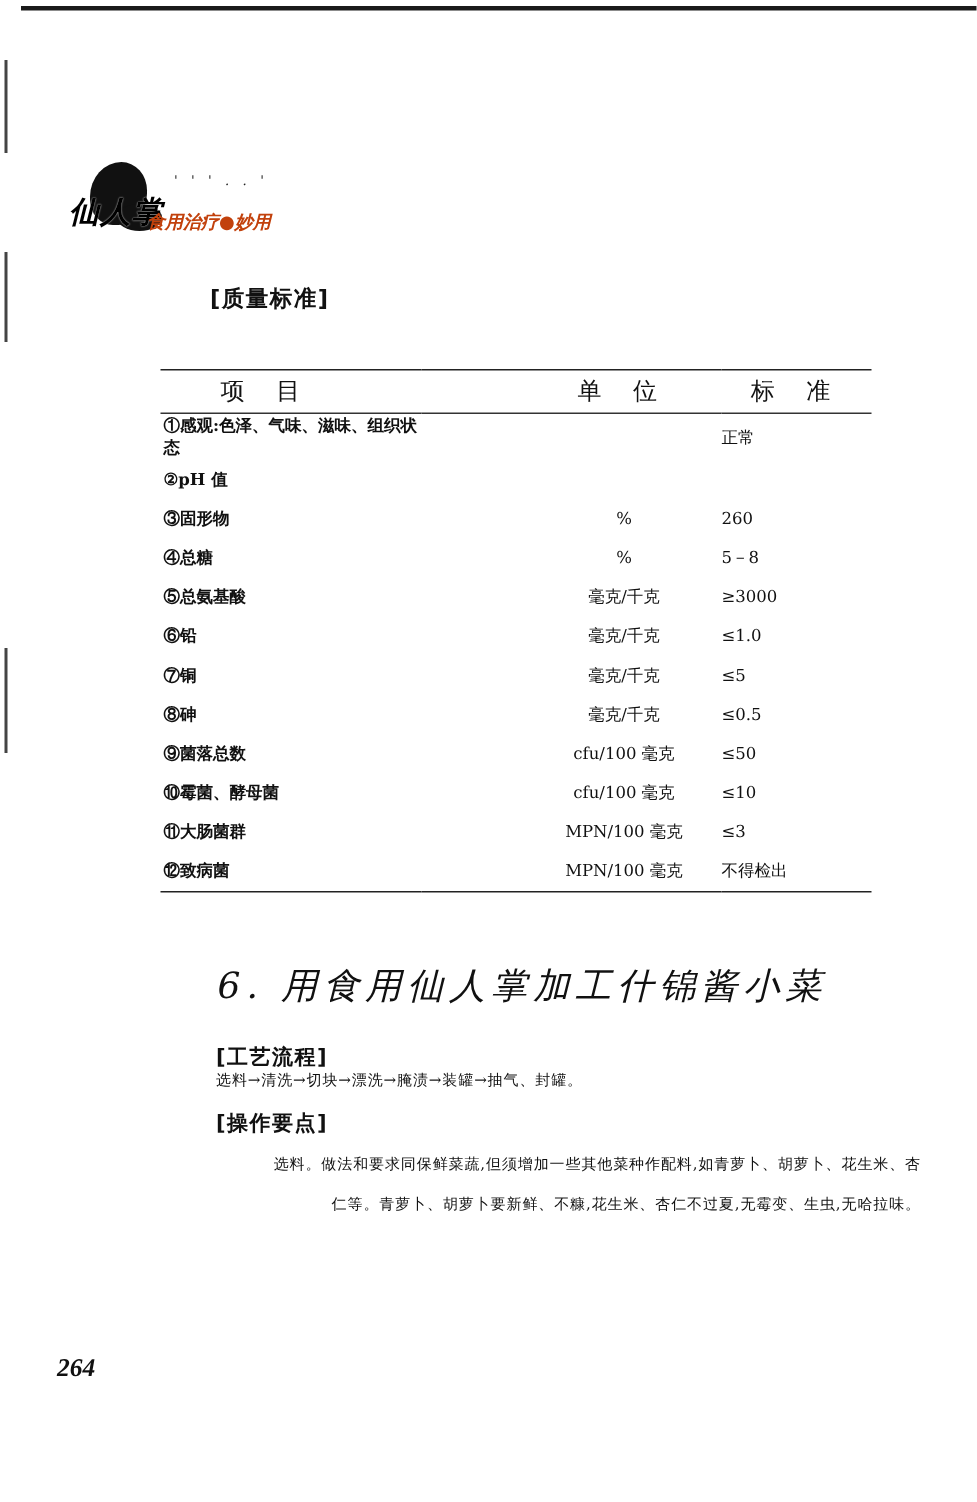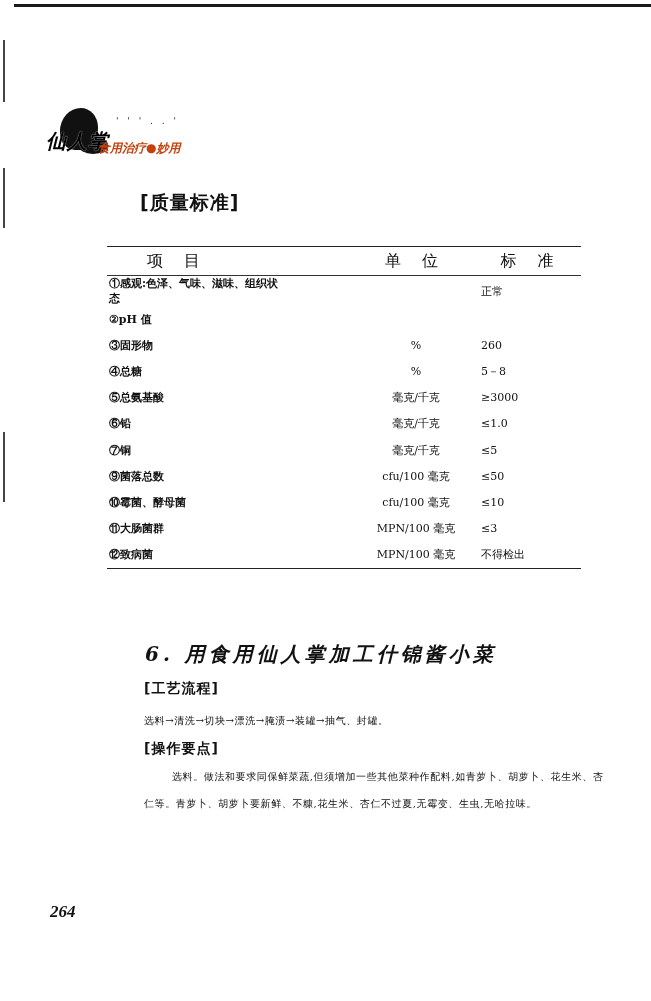--- a/index.html
+++ b/index.html
@@ -31,53 +31,53 @@
   }
   .logo .small {
     position: absolute; left: 60px; top: 34px; font-size: 12px; font-weight: bold;
     font-style: italic; color: #c2410c; font-family: "DejaVu Sans", sans-serif;
   }
   .logo .dots {
     position: absolute; left: 78px; top: 10px; font-size: 9px; color: #222;
     letter-spacing: 3px; font-style: italic;
   }
   .section-head {
-    position: absolute; left: 140px; top: 190px; font-size: 19px; font-weight: bold;
+    position: absolute; left: 140px; top: 190px; font-size: 15px; font-weight: bold;
     font-family: "DejaVu Sans", sans-serif; letter-spacing: 1px;
   }
   table.qs {
     position: absolute; left: 107px; top: 246px; width: 474px;
     border-collapse: collapse; font-size: 11px;
     border-top: 1.5px solid #222; border-bottom: 1.5px solid #222;
   }
   table.qs th {
     font-weight: normal; height: 26px; border-bottom: 1px solid #333;
     font-size: 16px; letter-spacing: 8px; text-align: center;
   }
   table.qs td { height: 26.2px; padding: 0; vertical-align: middle; }
   table.qs td.item { text-align: left; padding-left: 2px; font-weight: bold; }
   table.qs td.unit { text-align: center; width: 130px; padding-left: 70px; }
   table.qs td.std { text-align: left; width: 100px; }
   .h2 {
-    position: absolute; left: 145px; top: 641px; font-size: 20px;
-    font-weight: bold; font-style: italic; letter-spacing: 4px;
+    position: absolute; left: 145px; top: 641px; font-size: 24px;
+    font-weight: normal; font-style: italic; letter-spacing: 4px;
     font-family: "DejaVu Serif", serif;
   }
   .sub {
     position: absolute; left: 144px; font-size: 14px; font-weight: bold;
     font-family: "DejaVu Sans", sans-serif; letter-spacing: 1px;
   }
   .para {
     position: absolute; left: 144px; width: 470px; font-size: 10px;
     line-height: 27px; letter-spacing: 0.6px;
     font-family: "DejaVu Serif", serif;
   }
-  .indent { text-indent: 28px; margin: 0; }
+  .indent { text-indent: 28px; margin: 0; text-align: right; }
   .page-num {
-    position: absolute; left: 50px; top: 902px; font-size: 17px;
+    position: absolute; left: 38px; top: 902px; font-size: 17px;
     font-style: italic; font-weight: bold; font-family: "Liberation Serif", serif;
   }
 </style>
 </head>
 <body>
 
 <div class="top-rule"></div>
 <div class="edge-mark" style="top:40px;height:62px;"></div>
 <div class="edge-mark" style="top:168px;height:60px;"></div>
 <div class="edge-mark" style="top:432px;height:70px;"></div>
@@ -130,20 +130,25 @@
         <td class="item">⑥铅</td>
         <td class="unit">毫克/千克</td>
         <td class="std">≤1.0</td>
       </tr>
       <tr>
         <td class="item">⑦铜</td>
         <td class="unit">毫克/千克</td>
         <td class="std">≤5</td>
       </tr>
       <tr>
+        <td class="item">⑧砷</td>
+        <td class="unit">毫克/千克</td>
+        <td class="std">≤0.5</td>
+      </tr>
+      <tr>
         <td class="item">⑨菌落总数</td>
         <td class="unit">cfu/100 毫克</td>
         <td class="std">≤50</td>
       </tr>
       <tr>
         <td class="item">⑩霉菌、酵母菌</td>
         <td class="unit">cfu/100 毫克</td>
         <td class="std">≤10</td>
       </tr>
       <tr>
@@ -154,21 +159,21 @@
       <tr>
         <td class="item">⑫致病菌</td>
         <td class="unit">MPN/100 毫克</td>
         <td class="std">不得检出</td>
       </tr>
     </tbody>
 </table>
 
 <div class="h2">6. 用食用仙人掌加工什锦酱小菜</div>
 
-<div class="sub" style="top:680px;text-align:center;">[工艺流程]</div>
+<div class="sub" style="top:696px;text-align:center;">[工艺流程]</div>
 <div class="para" style="top:707px;">选料→清洗→切块→漂洗→腌渍→装罐→抽气、封罐。</div>
 
 <div class="sub" style="top:740px;">[操作要点]</div>
 <div class="para" style="top:763px;">
   <p class="indent">选料。做法和要求同保鲜菜蔬,但须增加一些其他菜种作配料,如青萝卜、胡萝卜、花生米、杏仁等。青萝卜、胡萝卜要新鲜、不糠,花生米、杏仁不过夏,无霉变、生虫,无哈拉味。</p>
 </div>
 
 <div class="page-num">264</div>
 
 </body></html>

